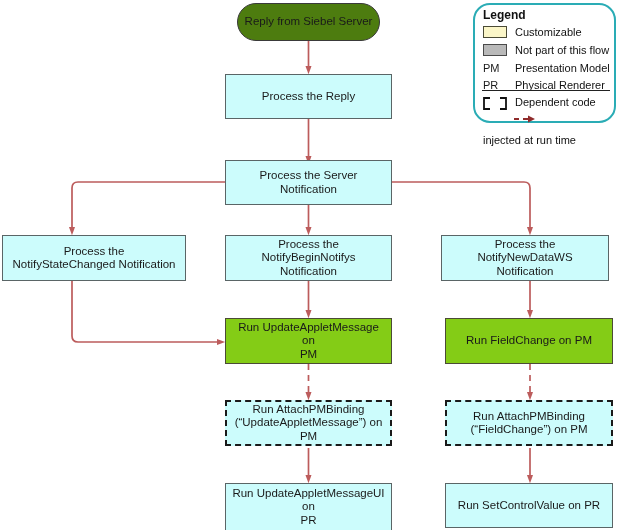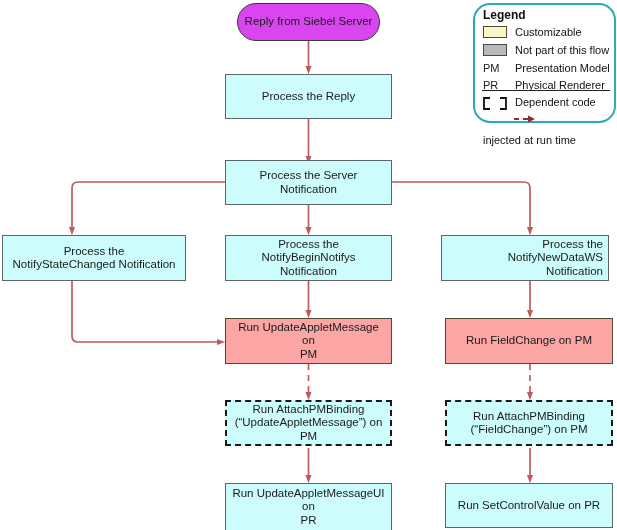--- a/index.html
+++ b/index.html
@@ -11,24 +11,24 @@
   #canvas{position:absolute;left:0;top:0;width:617px;height:530px;}
   svg.edges{position:absolute;left:0;top:0;width:617px;height:530px;pointer-events:none;}
 
   .node{
     position:absolute;box-sizing:border-box;
     display:flex;align-items:center;justify-content:center;text-align:center;
     font-size:11.5px;line-height:13.5px;color:#1a1a1a;
     padding:2px 5px;white-space:pre-line;
   }
   .node.proc{background:#ccfcfc;border:1.6px solid #5a6566;}
-  .node.custom{background:#fca5a5;border:1.6px solid #4b4b36;}
+  .node.custom{background:#84cc16;border:1.6px solid #4b4b36;}
   .node.dashed{background:#ccfcfc;border:2.2px dashed #1a1a1a;}
   .node.terminal{
-    background:#d946ef;border:1.6px solid #3a3a3a;border-radius:24px;
+    background:#4d7c0f;border:1.6px solid #3a3a3a;border-radius:24px;
   }
 
   
   #legend{
     position:absolute;left:473px;top:3px;width:143px;height:120px;
     box-sizing:border-box;background:#ffffff;
     border:2px solid #2aacb5;border-radius:17px;
   }
   #legend .ltitle{
     position:absolute;left:8px;top:3px;font-size:12px;font-weight:bold;color:#111;
@@ -94,21 +94,21 @@
   <div class="node proc" style="left:225px;top:160px;width:167px;height:45px;">Process the Server Notification</div>
 
   <div class="node proc" style="left:225px;top:74px;width:167px;height:45px;">Process the Reply</div>
 
   <div class="node proc" style="left:2px;top:235px;width:184px;height:46px;">Process the
 NotifyStateChanged Notification</div>
 
   <div class="node proc" style="left:225px;top:235px;width:167px;height:46px;">Process the NotifyBeginNotifys
 Notification</div>
 
-  <div class="node proc" style="left:441px;top:235px;width:168px;height:46px;text-align:right;">Process the  NotifyNewDataWS
+  <div class="node proc" style="left:441px;top:235px;width:168px;height:46px;">Process the  NotifyNewDataWS
 Notification</div>
 
   <div class="node custom" style="left:225px;top:318px;width:167px;height:46px;">Run UpdateAppletMessage on
 PM</div>
 
   <div class="node custom" style="left:445px;top:318px;width:168px;height:46px;">Run FieldChange on PM</div>
 
   <div class="node dashed" style="left:225px;top:400px;width:167px;height:46px;">Run AttachPMBinding
 (“UpdateAppletMessage”) on PM</div>
 

